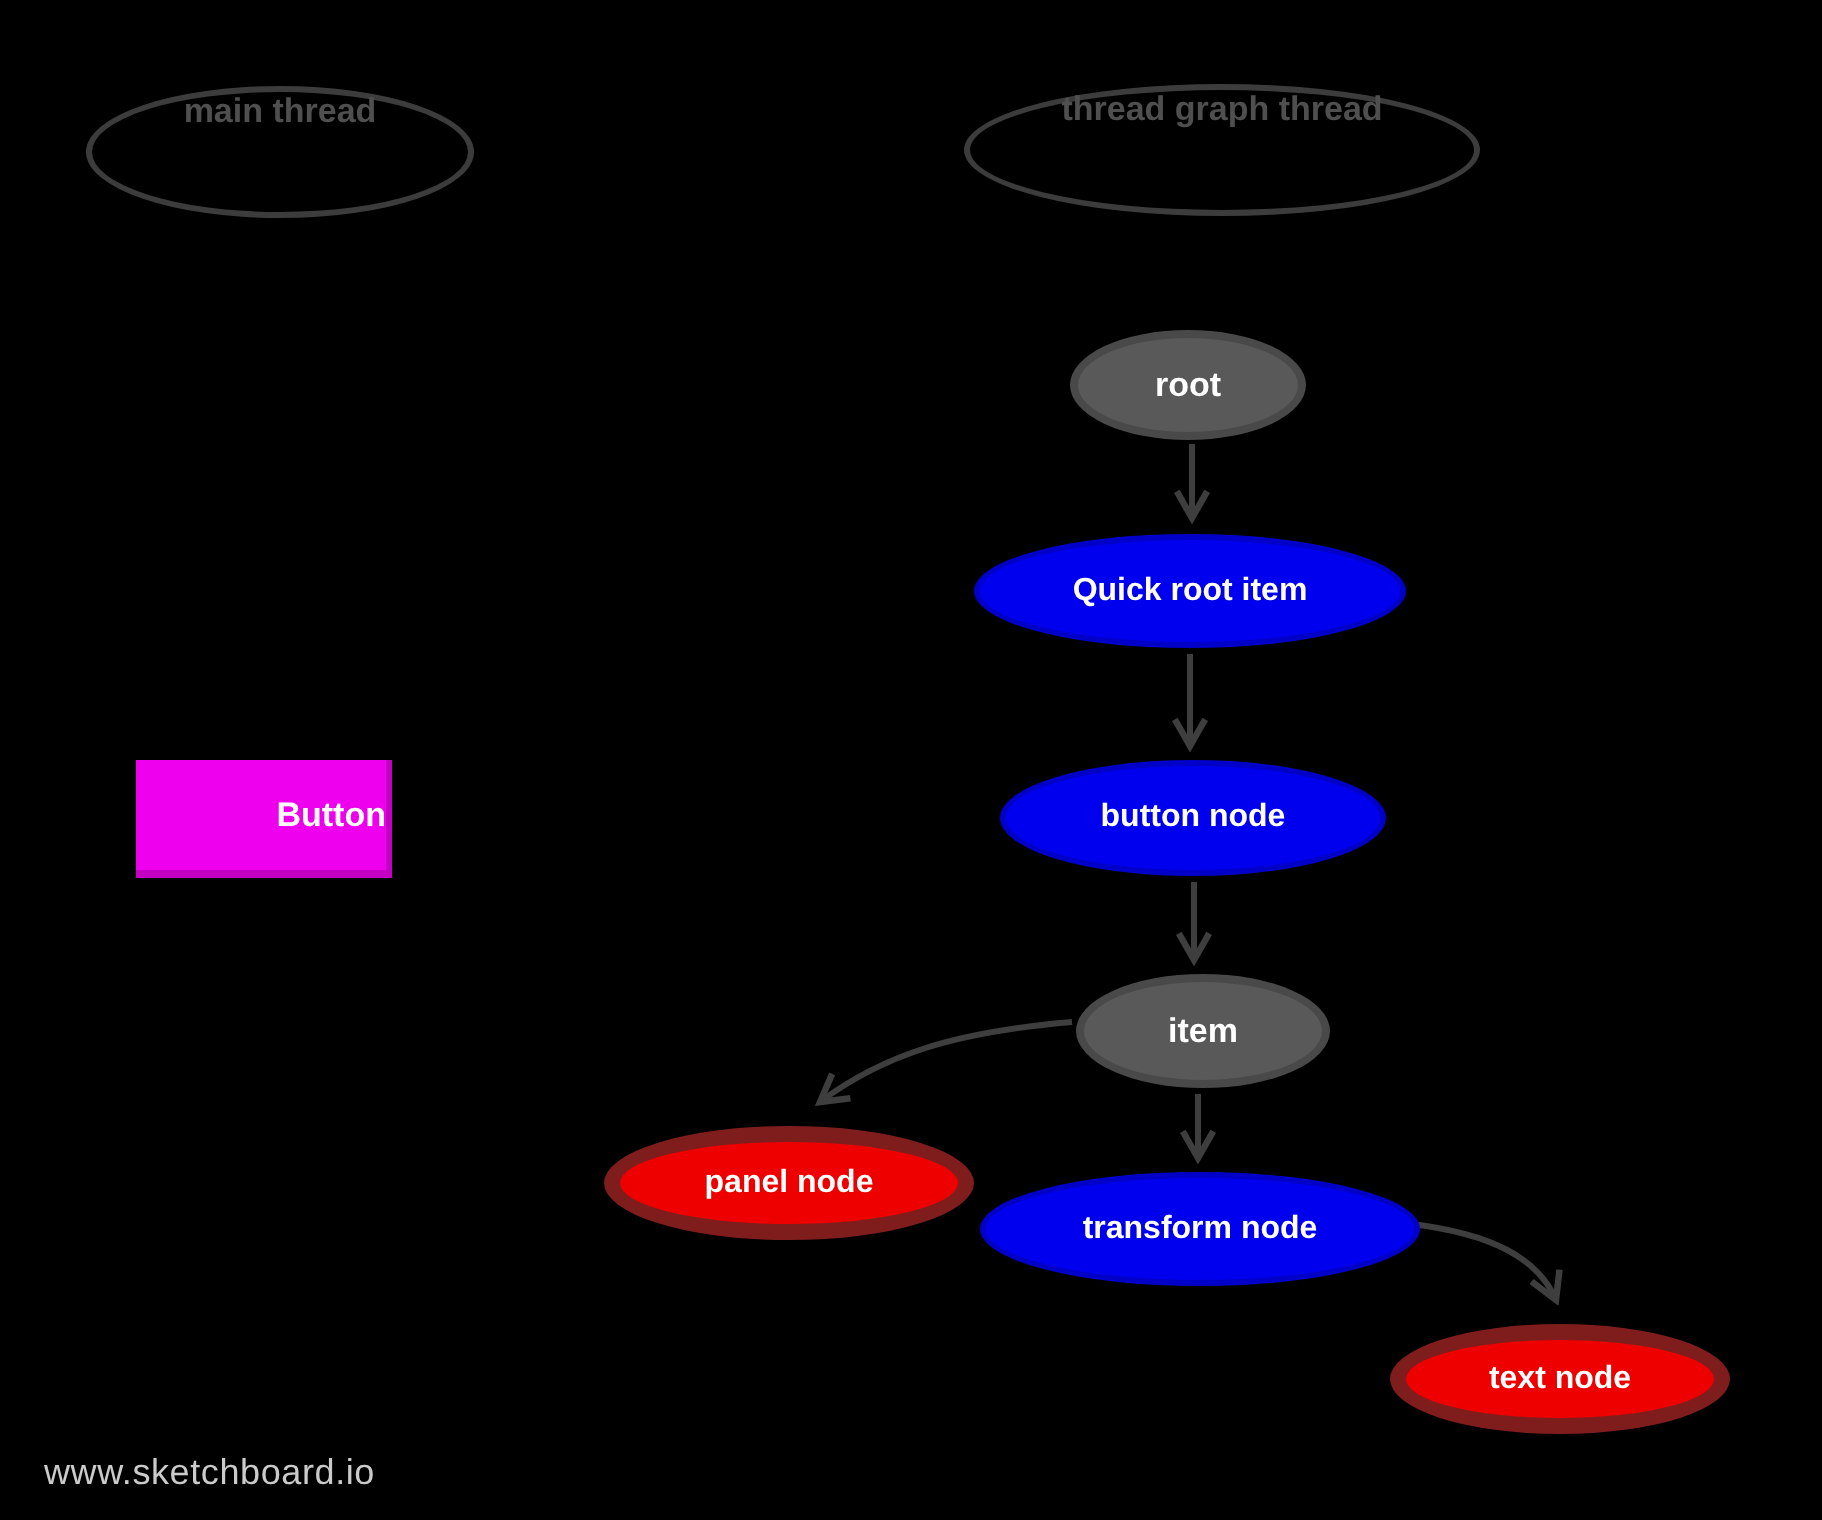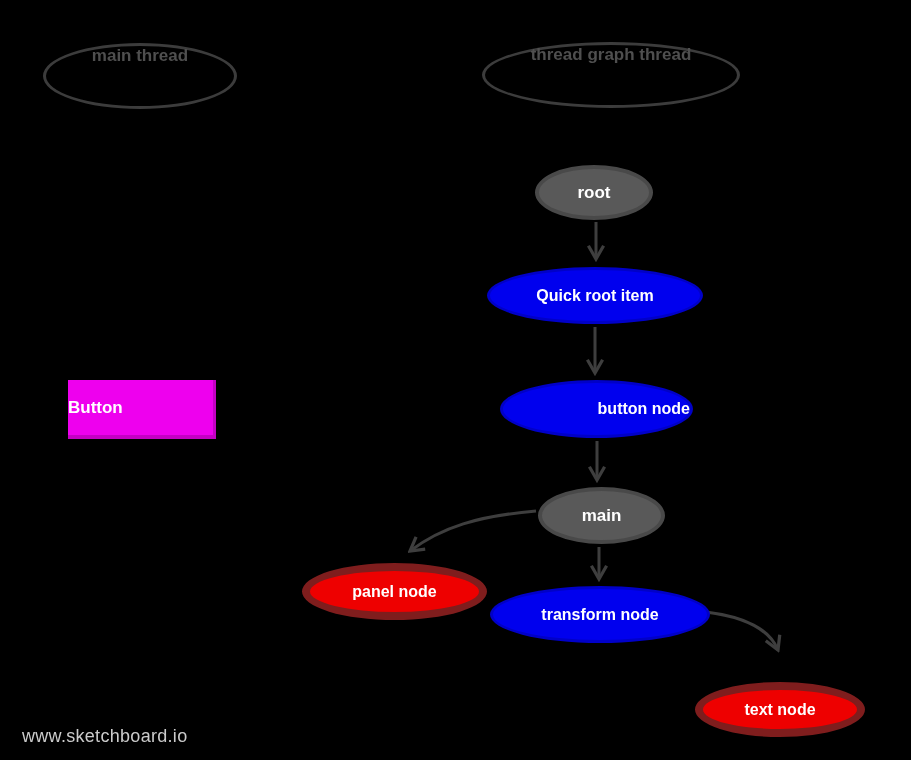--- a/index.html
+++ b/index.html
@@ -50,45 +50,45 @@
     font-weight: bold;
     font-size: 16px;
     white-space: nowrap;
     box-sizing: border-box;
   }
   .dnode.gray  { background: var(--gray-fill, #595959);  border: 4px solid #494949; }
   .dnode.blue  { background: var(--blue, #0000ee);       border: 3px solid #0000c8; }
   .dnode.red   { background: var(--red, #ee0000);        border: 8px solid #7f1d1d; }
   .ui-button {
     position: absolute;
-    left: 68px; top: 380px; width: 148px; height: 59px;
+    left: 68px; top: 380px; width: 128px; height: 59px;
     background: var(--magenta, #ee00ee);
     border-right: 3px solid #c400c4;
     border-bottom: 4px solid #c400c4;
     box-sizing: border-box;
-    display: flex; align-items: center; justify-content: flex-start;
+    display: flex; align-items: center; justify-content: flex-end;
     color: var(--node-text, #fff);
     font-weight: bold;
     font-size: 17px;
   }
   .watermark {
     position: absolute;
     left: 22px; top: 726px;
     color: var(--watermark-text, #cbcbcb);
     font-size: 18px;
     letter-spacing: 0.3px;
   }
   
   .n-root        { left: 535px; top: 165px; width: 118px; height: 55px; font-size: 17px; }
   .n-quick       { left: 487px; top: 267px; width: 216px; height: 57px; }
-  .n-button-node { left: 500px; top: 380px; width: 193px; height: 58px; justify-content: flex-end; }
+  .n-button-node { left: 500px; top: 380px; width: 193px; height: 58px; }
   .n-node        { left: 538px; top: 487px; width: 127px; height: 57px; font-size: 17px; }
   .n-panel       { left: 302px; top: 563px; width: 185px; height: 57px; }
   .n-transform   { left: 490px; top: 586px; width: 220px; height: 57px; }
-  .n-text        { left: 695px; top: 682px; width: 170px; height: 55px; }
+  .n-text        { left: 695px; top: 662px; width: 170px; height: 55px; }
   .t-main  { left: 43px;  top: 43px; width: 188px; height: 60px; }
   .t-scene { left: 482px; top: 42px; width: 252px; height: 60px; }
 </style>
 </head>
 <body>
 
 <div class="canvas">
 
   <svg class="edges" viewBox="0 0 911 760">
     <defs>
@@ -118,21 +118,21 @@
 
   <div class="dnode gray n-root">
     <span>root</span>
   </div>
 
   <div class="dnode blue n-button-node">
     <span>button node</span>
   </div>
 
   <div class="dnode gray n-node">
-    <span>main</span>
+    <span>item</span>
   </div>
 
   <div class="dnode red n-panel">
     <span>panel node</span>
   </div>
 
   <div class="dnode blue n-transform">
     <span>transform node</span>
   </div>
 

